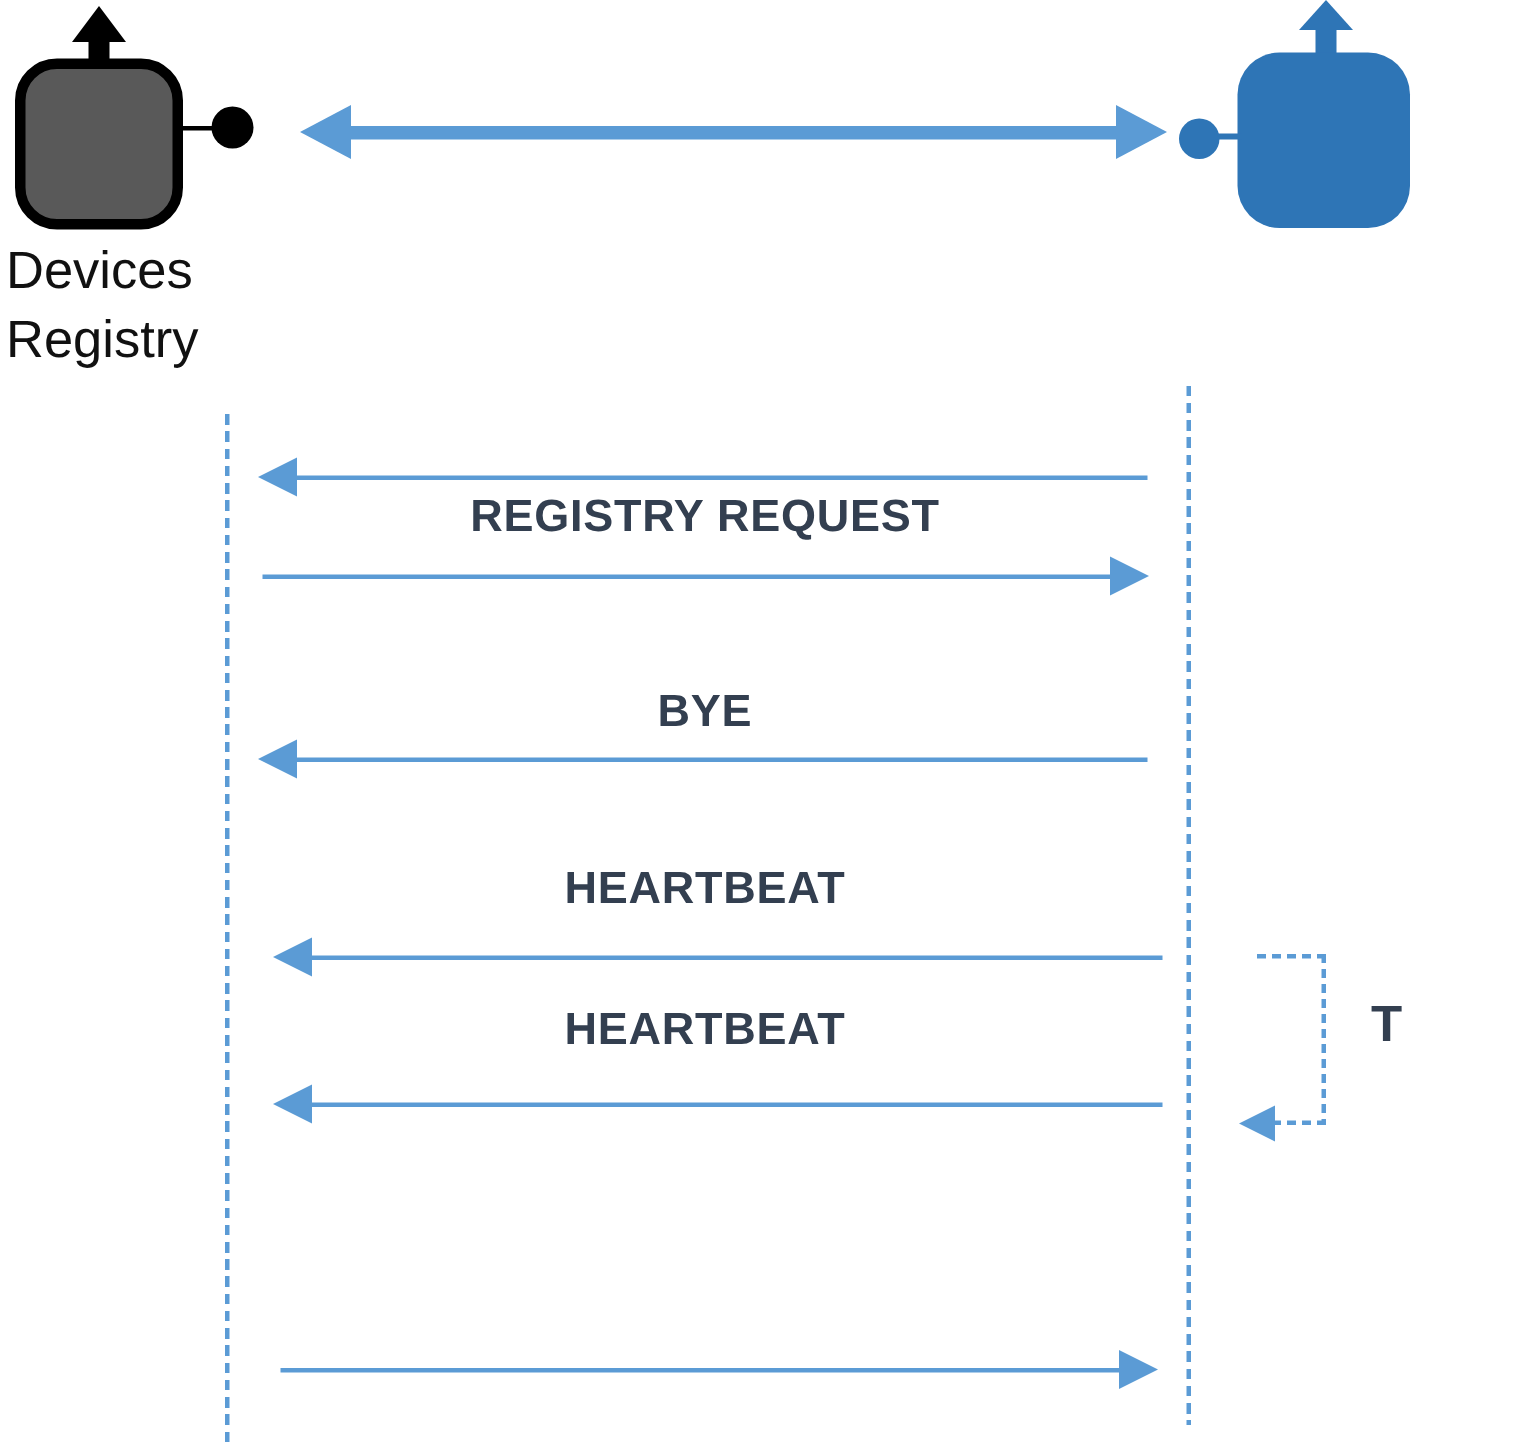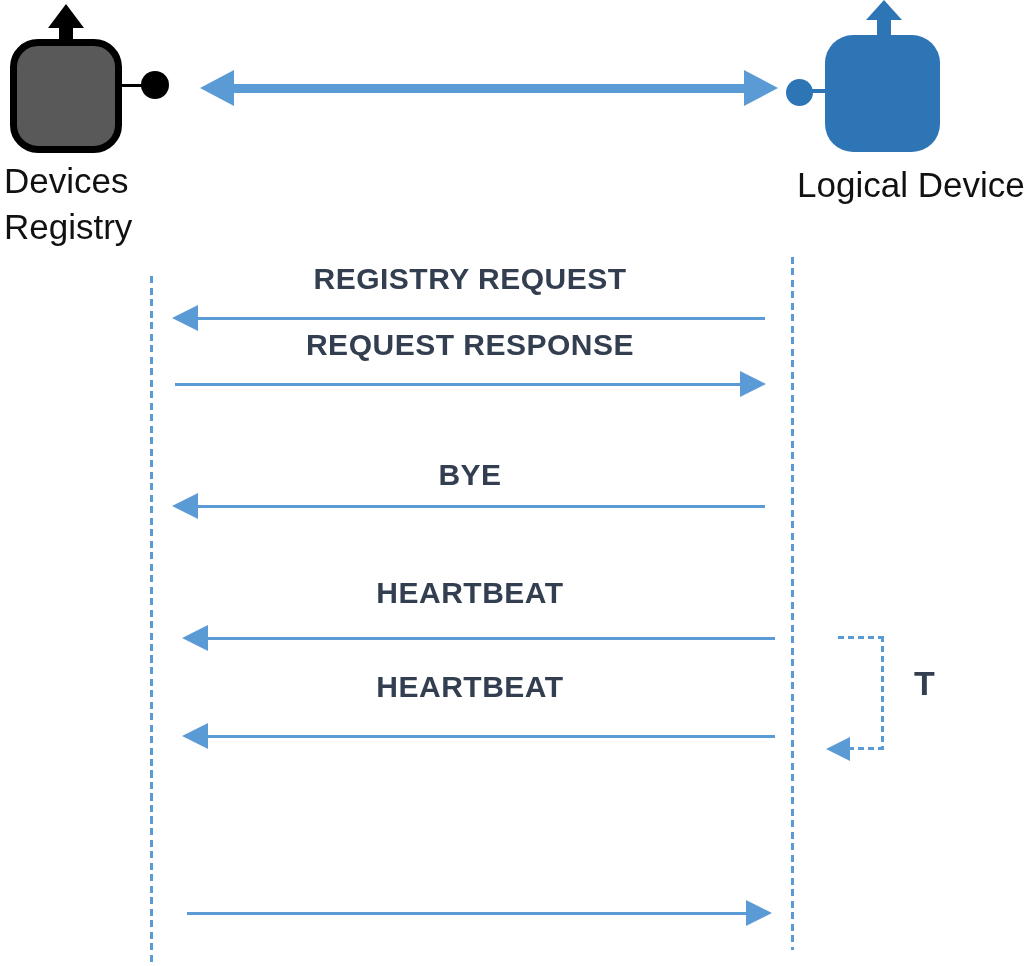--- a/index.html
+++ b/index.html
@@ -82,38 +82,36 @@
   <div class="actor-label label-registry">Devices
 Registry</div>
 
   <div>
     <div class="dev-up-shaft"></div>
     <div class="dev-up-head"></div>
     <div class="dev-square"></div>
     <div class="dev-conn-line"></div>
     <div class="dev-conn-dot"></div>
   </div>
-  <div class="actor-label label-device">Logical Device</div>
 
   <div>
     <div class="dbl-line"></div>
     <div class="dbl-head-left"></div>
     <div class="dbl-head-right"></div>
   </div>
 
   <div class="lifeline lifeline-left"></div>
   <div class="lifeline lifeline-right"></div>
 
-  <div class="msg-label" style="top:262px">REGISTRY REQUEST</div>
   <div>
     <div class="msg-line" style="left:195px; top:316.5px; width:570px;"></div>
     <div class="head-left" style="left:172px; top:305px;"></div>
   </div>
 
-  <div class="msg-label" style="top:328px">REQUEST RESPONSE</div>
+  <div class="msg-label" style="top:328px">REGISTRY REQUEST</div>
   <div>
     <div class="msg-line" style="left:175px; top:382.5px; width:570px;"></div>
     <div class="head-right" style="left:740px; top:371px;"></div>
   </div>
 
   <div class="msg-label" style="top:458px">BYE</div>
   <div>
     <div class="msg-line" style="left:195px; top:504.5px; width:570px;"></div>
     <div class="head-left" style="left:172px; top:493px;"></div>
   </div>

